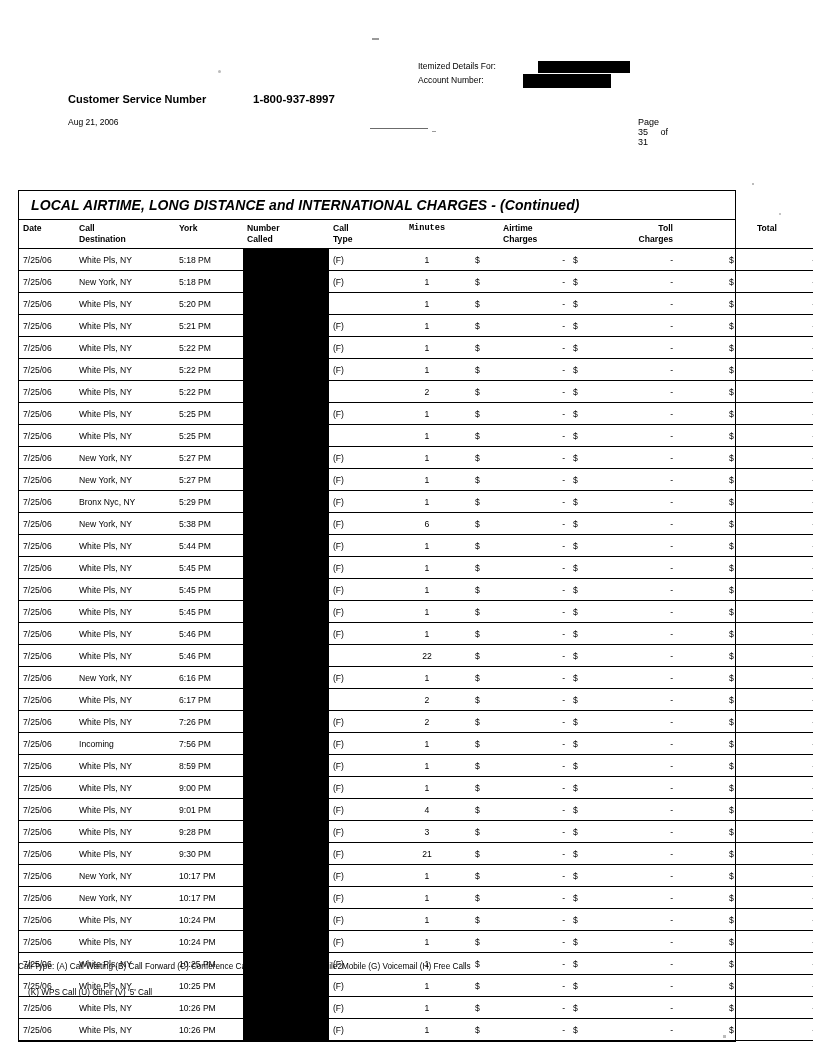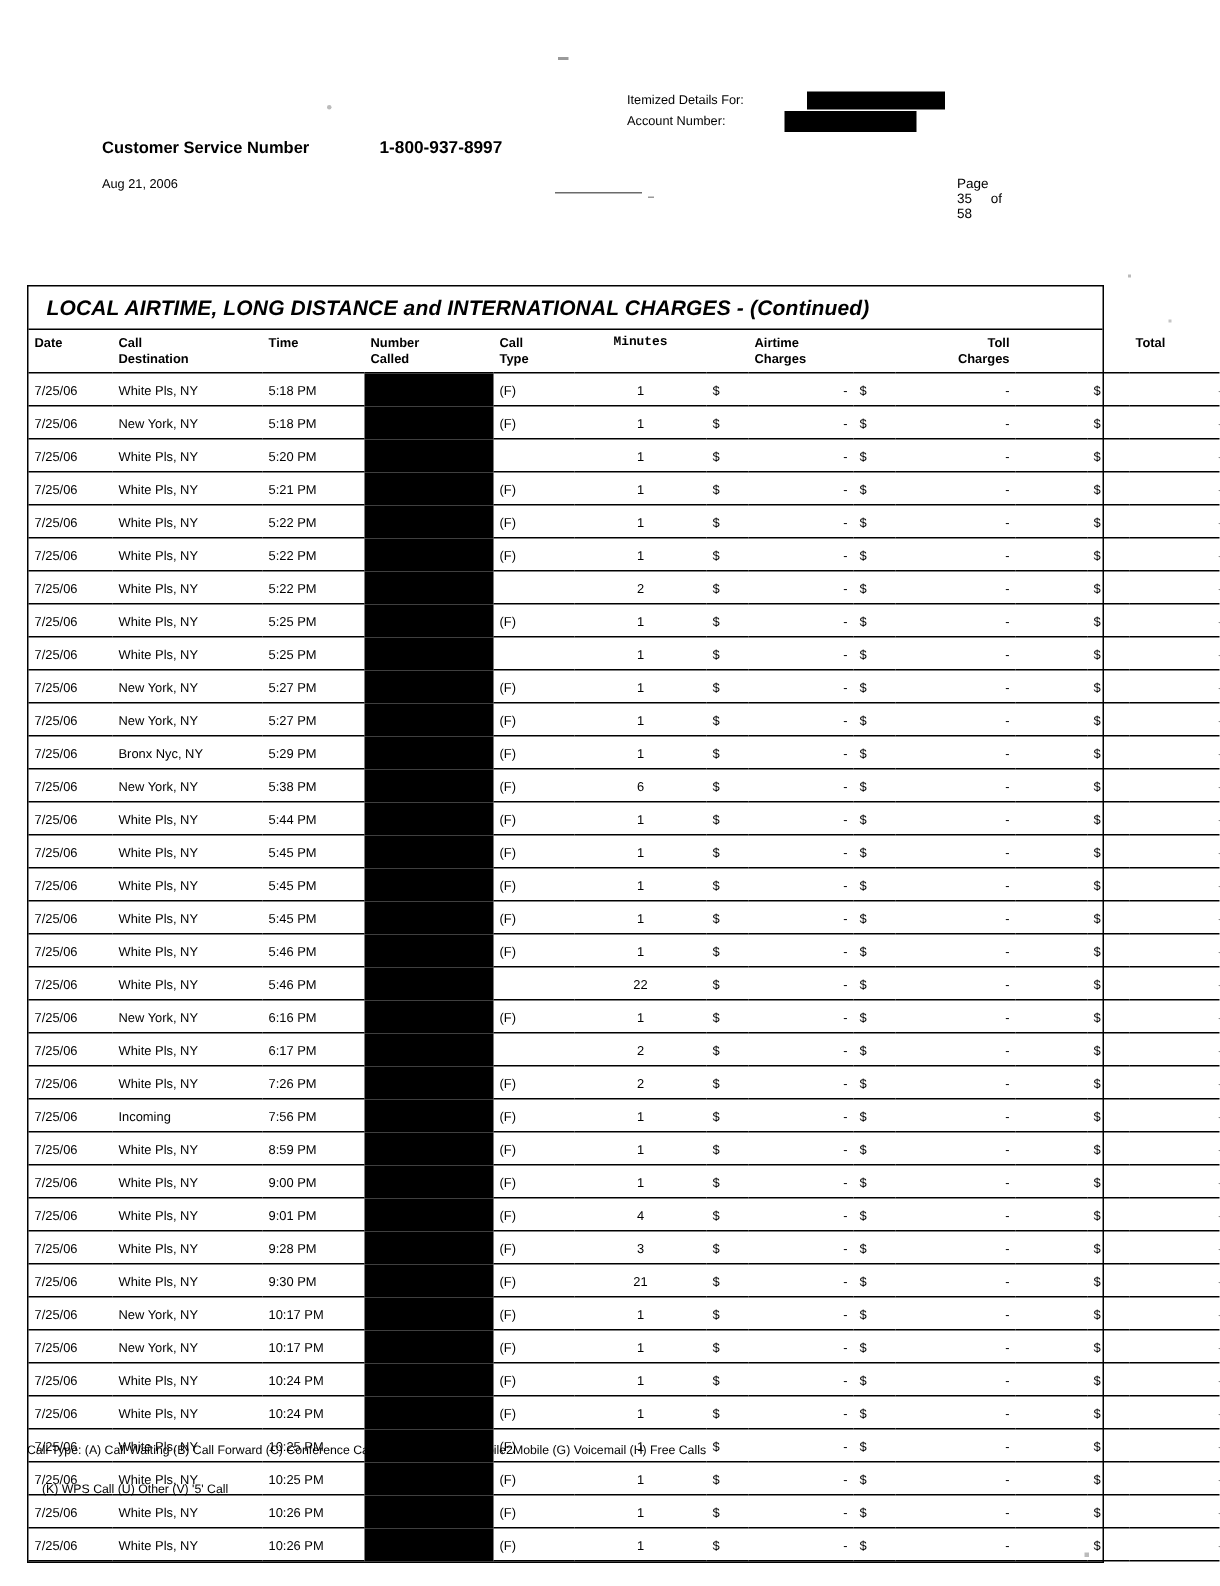--- a/index.html
+++ b/index.html
@@ -199,34 +199,34 @@
   </div>
 
   <div class="cust-service">Customer Service Number</div>
   <div class="cust-number">1-800-937-8997</div>
   <div class="stmt-date">Aug 21, 2006</div>
 
   <div class="page-indicator">
     <span>Page</span>
     <span>35</span>
     <span>of</span>
-    <span>58</span>
+    <span>31</span>
   </div>
 
   <div class="table-wrap">
     <div class="table-title">LOCAL AIRTIME, LONG DISTANCE and INTERNATIONAL CHARGES  - (Continued)</div>
     <table class="calls">
       <thead>
         <tr>
           <th class="c-date">Date</th>
           <th class="c-dest">
             <span>Call</span><br>
             <span>Destination</span>
           </th>
-          <th class="c-time">Time</th>
+          <th class="c-time">York</th>
           <th class="c-num" style="padding:3px 4px !important;">
             <span>Number</span><br>
             <span>Called</span>
           </th>
           <th class="c-type">
             <span>Call</span><br>
             <span>Type</span>
           </th>
           <th class="c-min" style="text-align:center;font-family:Liberation Mono, monospace;">Minutes</th>
           <th class="c-airdol"></th>

